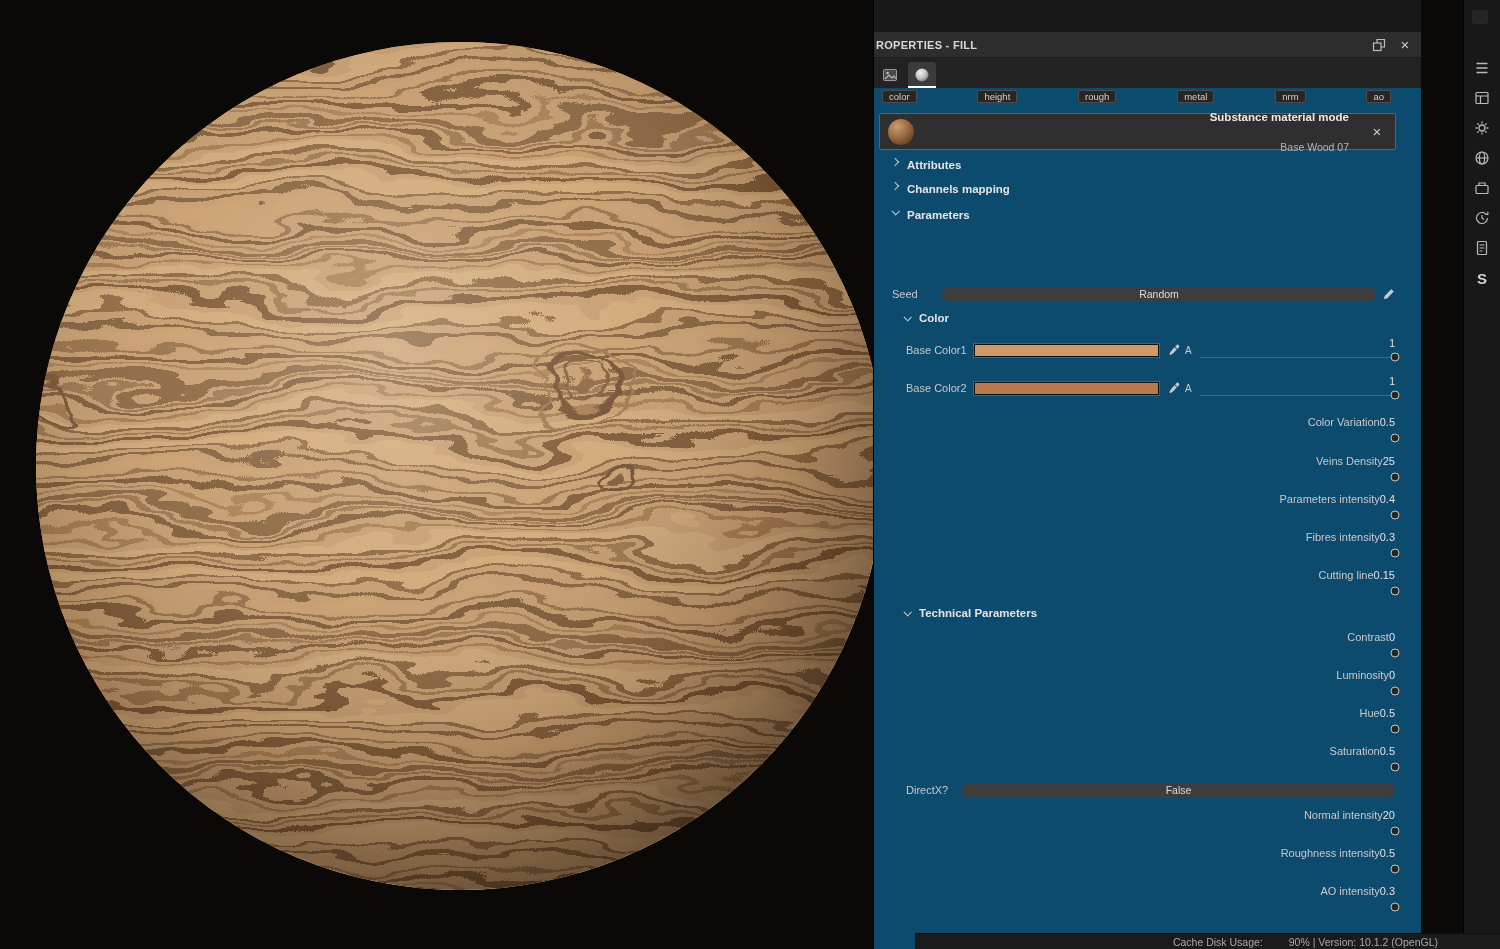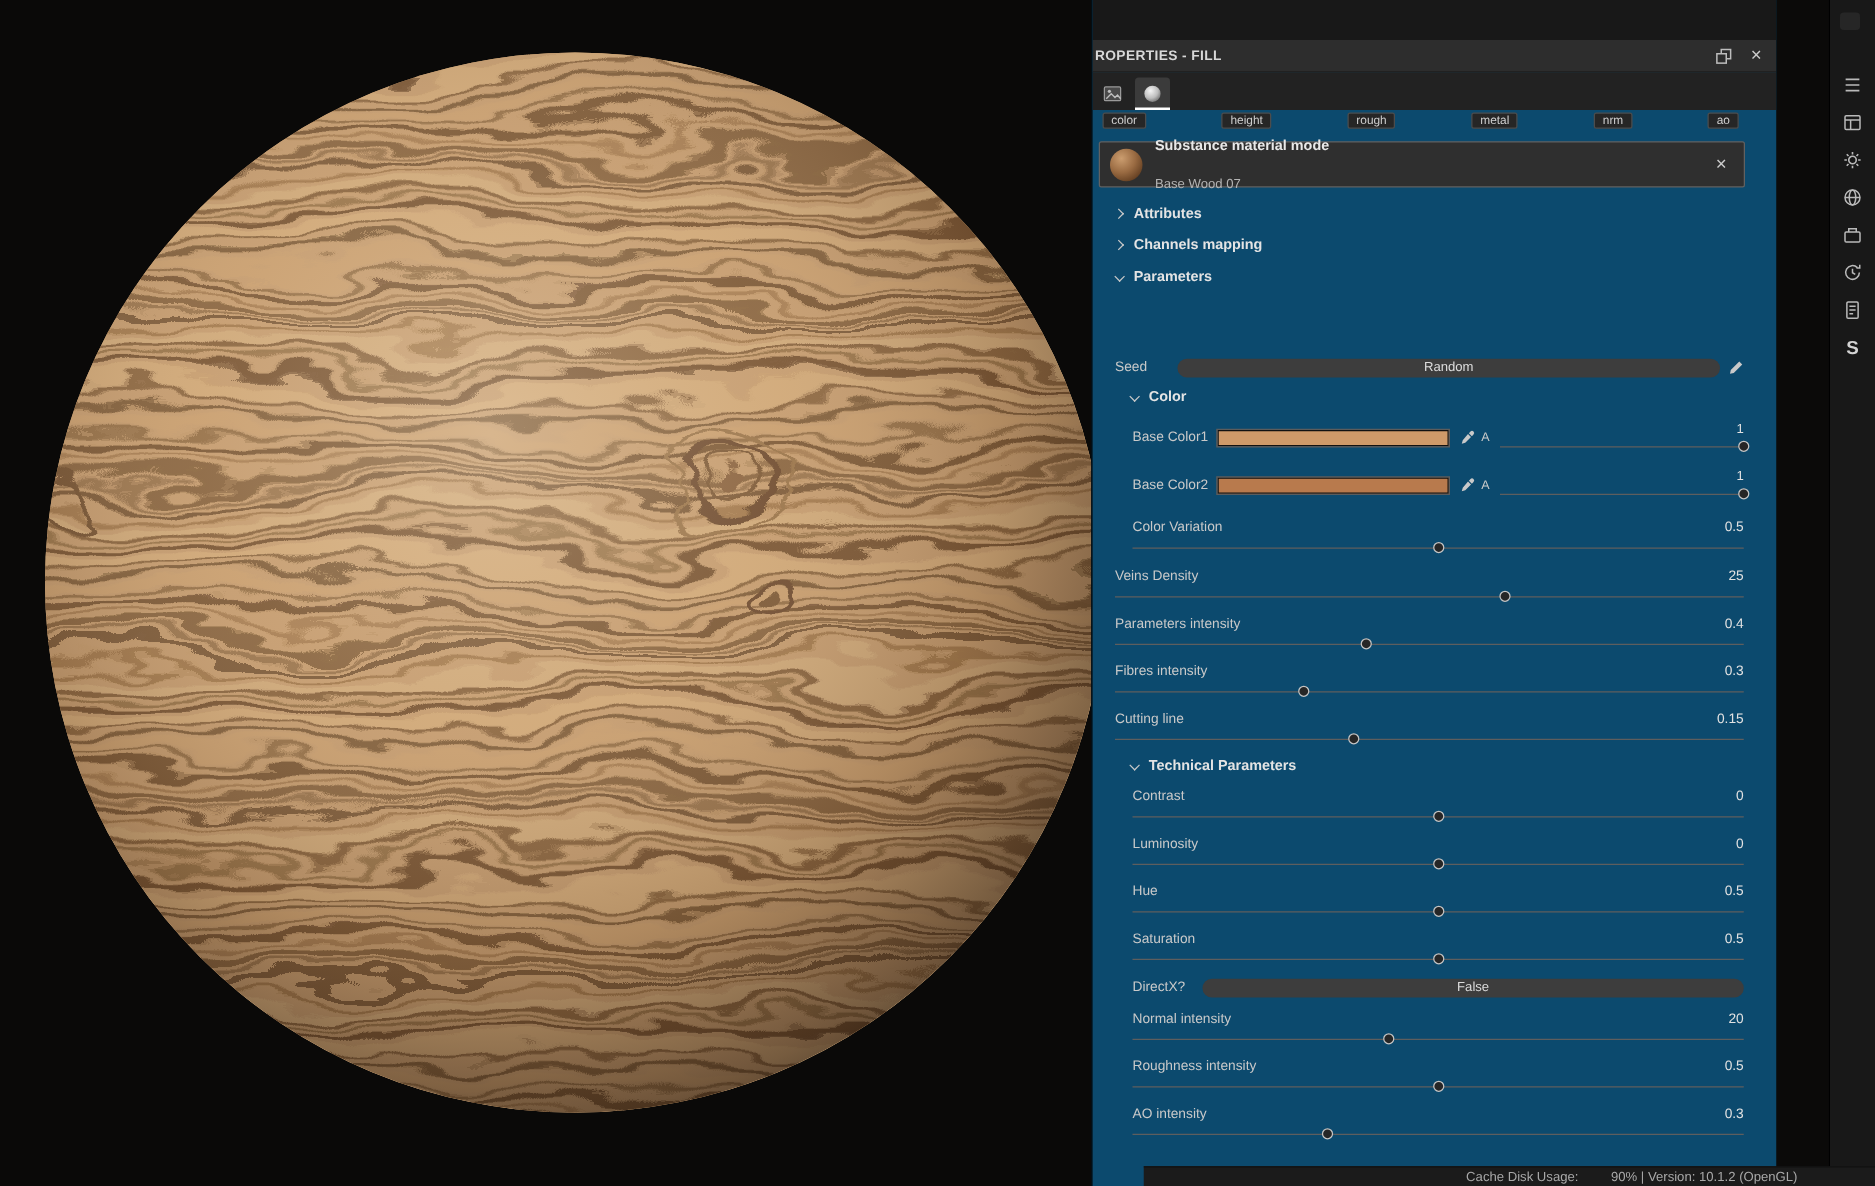--- a/index.html
+++ b/index.html
@@ -34,25 +34,25 @@
     font-size:9.5px; color:#cfcfcf; background:#262626; border:1px solid #4c4c4c;
     border-radius:2px; padding:0 6px; height:13px; line-height:11px; cursor:pointer; white-space:nowrap;
   }
   .matbox {
     flex:none; margin:9px 25px 0 5px; height:37px; background:#2f2f2f;
     border:1px solid #616161; border-radius:2px; display:flex; align-items:center;
     padding:0 10px 0 8px; gap:10px;
   }
   .matthumb { width:26px; height:26px; border-radius:50%; flex:none;
     background:radial-gradient(circle at 35% 30%, #cb9d6f 0%, #9a6b42 45%, #6b4526 75%, #3a2412 100%); }
-  .matinfo { flex:1; display:flex; flex-direction:column; gap:18px; }
+  .matinfo { flex:1; display:flex; flex-direction:column; gap:18px;align-items:flex-end; }
   .matmode { font-size:11.5px; font-weight:bold; color:#e9e9e9; }
   .matname { font-size:10.5px; color:#b4b4b4; }
   .pbody { flex:1; padding:0 26px 0 10px; position:relative; }
-  .secrow { display:flex; align-items:center; gap:9px; height:26px; padding-left:8px; cursor:pointer; }
+  .secrow { display:flex; gap:9px; height:26px; padding-left:8px; cursor:pointer; }
   .secrow.first { margin-top:9px; height:24px; }
   .sectitle { font-size:11.5px; font-weight:bold; color:#e4e4e4; }
   .subhead { display:flex; align-items:center; gap:9px; height:26px; padding-left:20px; cursor:pointer; }
   .subhead.th { height:24px; }
   .chev { width:6px; height:6px; border-right:1.5px solid #c9c9c9; border-bottom:1.5px solid #c9c9c9; flex:none; }
   .chev.right { transform:rotate(-45deg); }
   .chev.down  { transform:rotate(45deg) translateY(-1px); }
   .plabel { font-size:11px; color:#c9c9c9; white-space:nowrap; }
   .pvalue { font-size:11px; color:#e2e2e2; white-space:nowrap; }
   .seedrow { display:flex; align-items:center; height:22px; padding-left:8px;margin-top:48px; }
@@ -64,21 +64,21 @@
   .pencil { margin-left:7px; flex:none; cursor:pointer; display:flex; }
   
   .crow { display:flex; align-items:center; height:38px; padding-left:22px; }
   .crow .plabel { width:68px; flex:none; }
   .swatch { width:185px; height:13px; border:1px solid #111; outline:1px solid #5c5c5c; flex:none; cursor:pointer; }
   .dropper { margin-left:9px; flex:none; display:flex; cursor:pointer; }
   .alpha { margin-left:5px; font-size:10px; color:#c9c9c9; flex:none; }
   .aslider { flex:1; margin-left:8px; display:flex; flex-direction:column; }
   .aval { font-size:10.5px; color:#e2e2e2; text-align:right; height:13px; line-height:13px; }
   
-  .sbl { height:38px; padding-top:5px; display:flex; flex-direction:column; gap:2px; padding-left:8px; }
+  .sbl { height:38px; padding-top:5px; display:flex; flex-direction:column; gap:2px; padding-left:8px;align-items:flex-end; }
   .sbl.tall { height:42px; padding-top:8px; }
   .sbl.ind { padding-left:22px; }
   .srow { display:flex; justify-content:space-between; align-items:center; height:14px; }
   .track { position:relative; height:13px; cursor:pointer; }
   .track::before { content:""; position:absolute; left:0; right:0; top:50%; height:1px; background:#5e5e5e; }
   .handle {
     position:absolute; width:9px; height:9px; border-radius:50%;
     border:1.5px solid #c4c4c4; background:#262626;
     top:50%; left:var(--pct,50%); transform:translate(-50%,-50%);
   }

